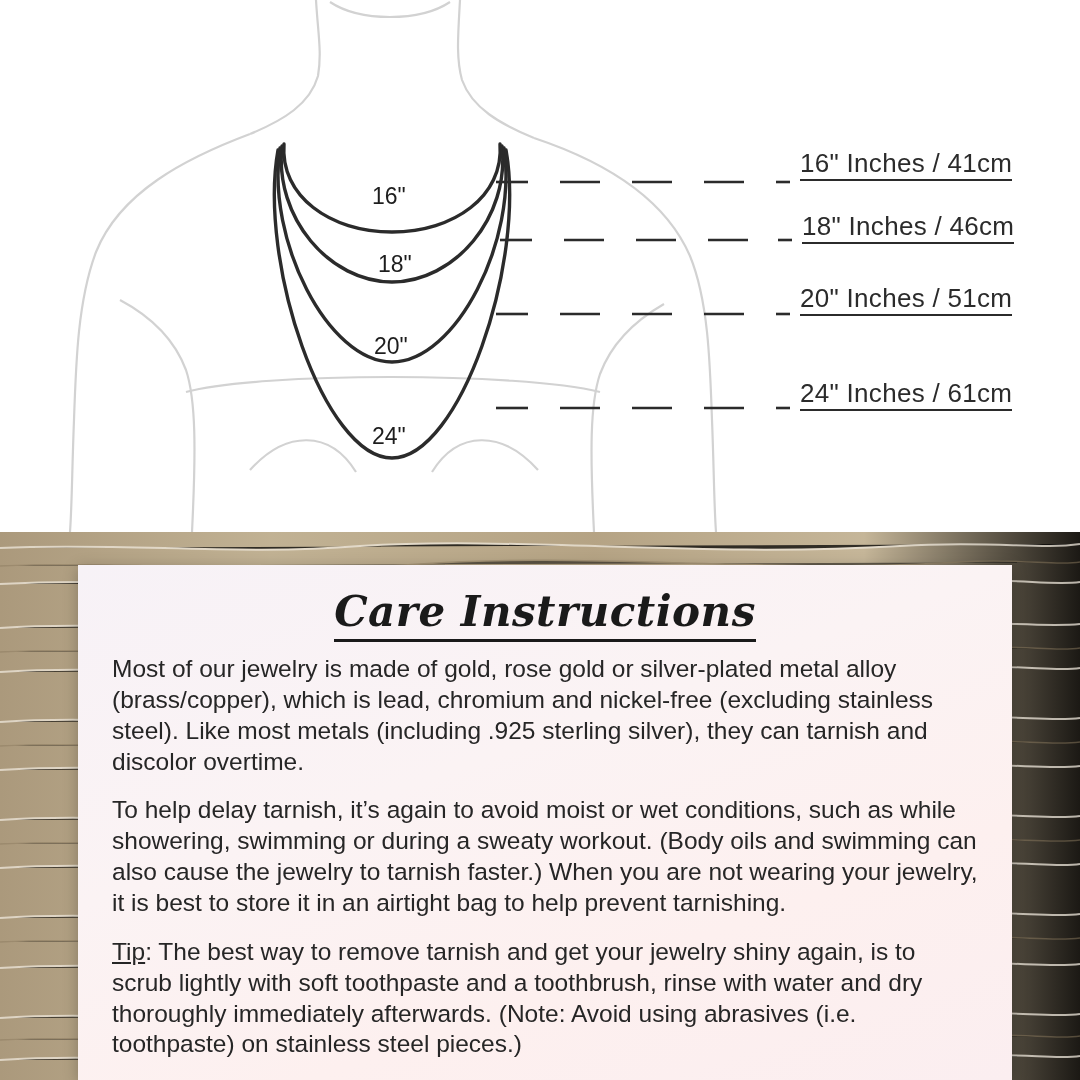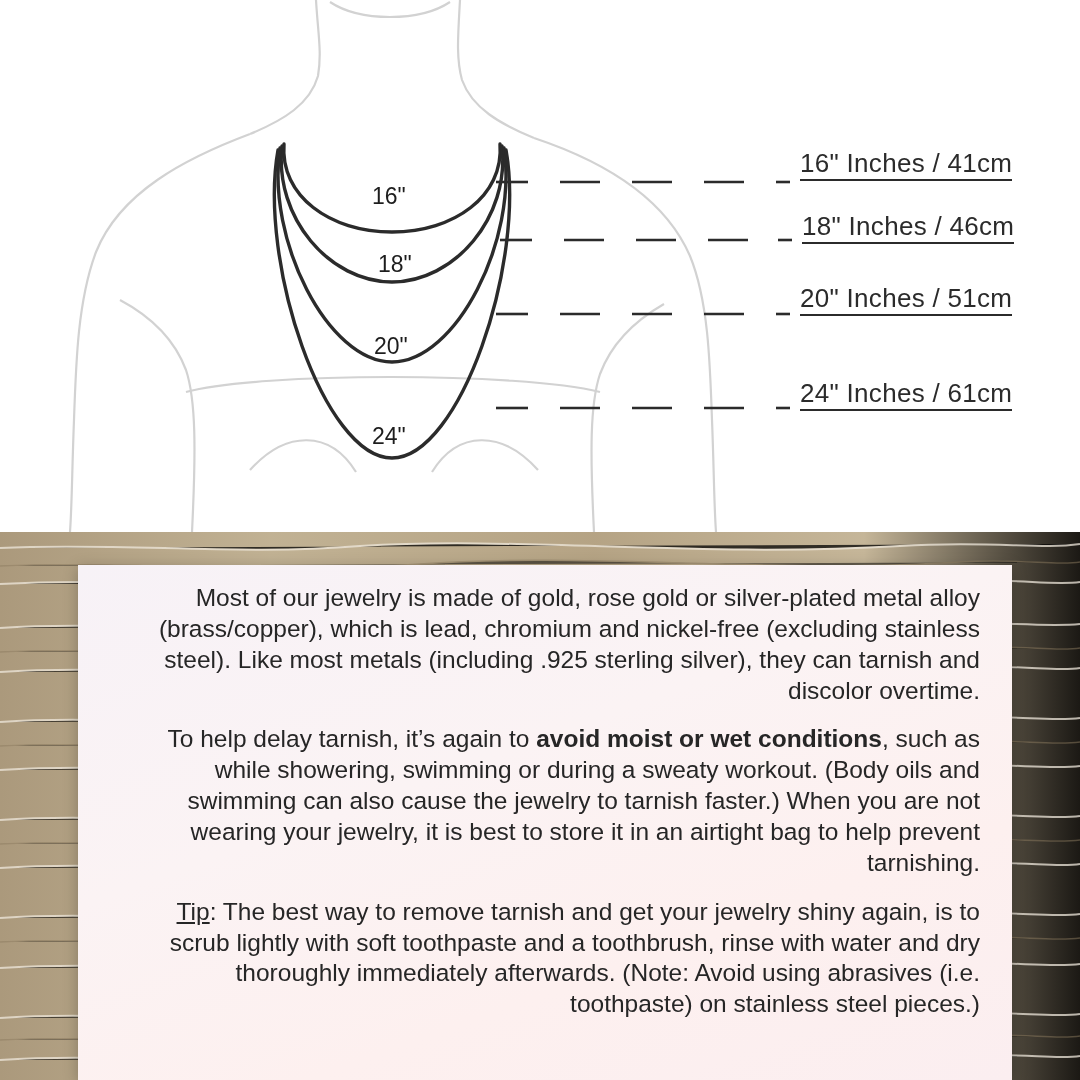--- a/index.html
+++ b/index.html
@@ -95,24 +95,24 @@
   }
   #care-title span {
     border-bottom: 3px solid #1a1a1a;
     padding-bottom: 3px;
   }
   .care-para {
     font-family: "Liberation Sans", sans-serif;
     font-size: 24.5px;
     line-height: 1.26;
     color: #262626;
-    text-align: right;
+    text-align: left;
     margin: 18px 32px 0 34px;
   }
-  .care-para b { font-weight: bold; }
+  .care-para b { font-weight: normal; }
   .care-para u { }
 
   
   #bottom-arc {
     position: absolute;
     left: 330px;
     top: 505px;
     width: 430px;
     height: 70px;
     border-top-left-radius: 220px 60px;
@@ -245,20 +245,23 @@
         <path d="M0,214 C120,208 260,224 400,212 C560,200 760,222 940,210 C1010,206 1050,214 1080,210"></path>
         <path d="M0,312 C140,306 250,322 390,310 C550,298 740,320 930,308 C1000,304 1050,312 1080,308"></path>
         <path d="M0,410 C120,404 260,420 400,408 C560,396 760,418 940,406 C1010,402 1050,410 1080,406"></path>
         <path d="M0,508 C130,502 250,518 400,506 C560,494 760,516 950,504 C1020,500 1055,508 1080,504"></path>
       </g>
     </svg>
 
     <div id="bottom-arc"></div>
 
     <div id="care-card">
+      <h1 id="care-title">
+        <span>Care Instructions</span>
+      </h1>
 
       <p class="care-para">Most of our jewelry is made of gold, rose gold or silver-plated metal alloy (brass/copper), which is lead, chromium and nickel-free (excluding stainless steel). Like most metals (including .925 sterling silver), they can tarnish and discolor overtime.</p>
 
       <p class="care-para">
         <span>To help delay tarnish, it’s again to </span><b>avoid moist or wet conditions</b><span>, such as while showering, swimming or during a sweaty workout. (Body oils and swimming can also cause the jewelry to tarnish faster.) When you are not wearing your jewelry, it is best to store it in an airtight bag to help prevent tarnishing.</span>
       </p>
 
       <p class="care-para">
         <u>Tip</u><span>: The best way to remove tarnish and get your jewelry shiny again, is to scrub lightly with soft toothpaste and a toothbrush, rinse with water and dry thoroughly immediately afterwards. (Note: Avoid using abrasives (i.e. toothpaste) on stainless steel pieces.)</span>
       </p>

